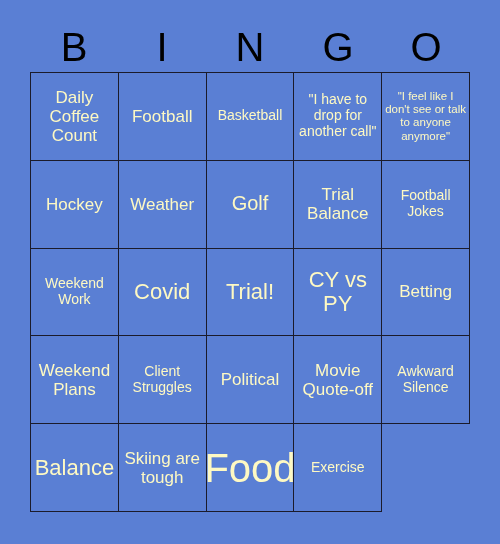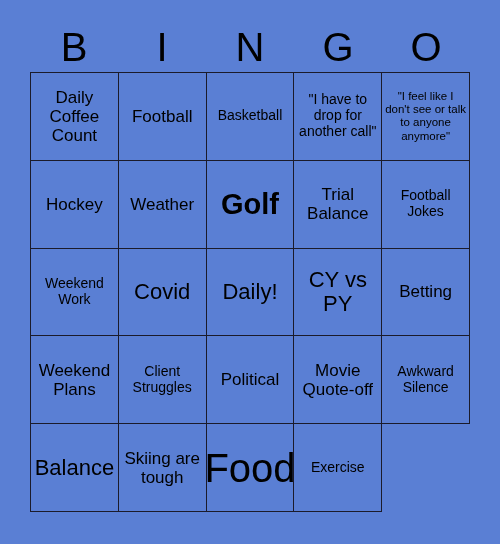--- a/index.html
+++ b/index.html
@@ -55,33 +55,33 @@
     box-sizing: border-box;
   }
   .cell {
     border-right: 1.4px solid #1b1b2b;
     border-bottom: 1.4px solid #1b1b2b;
     box-sizing: border-box;
     display: flex;
     align-items: center;
     justify-content: center;
     text-align: center;
-    color: #000000;
+    color: #fef9c3;
     padding: 2px 3px;
     line-height: 1.12;
     overflow: hidden;
     word-wrap: break-word;
     background: transparent;
   }
   
   .fs-xs  { font-size: 11.5px; line-height: 1.16; }
   .fs-sm  { font-size: 14px;  line-height: 1.14; }
   .fs-md  { font-size: 17px;  line-height: 1.12; }
   .fs-lg  { font-size: 22px;  line-height: 1.10; }
-  .fs-xl  { font-size: 29px;  line-height: 1.08; font-weight: bold; }
+  .fs-xl  { font-size: 20px;  line-height: 1.08; }
   .fs-xxl { font-size: 40px;  line-height: 1.05; }
 </style>
 </head>
 <body style="background: rgb(90, 127, 212);">
 
 <div id="card">
 
   <div id="header-row">
       <div class="header-letter">B</div>
       <div class="header-letter">I</div>
@@ -96,21 +96,21 @@
       <div class="cell fs-sm">Basketball</div>
       <div class="cell fs-sm">"I have to drop for another call"</div>
       <div class="cell fs-xs">"I feel like I don't see or talk to anyone anymore"</div>
       <div class="cell fs-md">Hockey</div>
       <div class="cell fs-md">Weather</div>
       <div class="cell fs-xl">Golf</div>
       <div class="cell fs-md">Trial Balance</div>
       <div class="cell fs-sm">Football Jokes</div>
       <div class="cell fs-sm">Weekend Work</div>
       <div class="cell fs-lg">Covid</div>
-      <div class="cell fs-lg">Daily!</div>
+      <div class="cell fs-lg">Trial!</div>
       <div class="cell fs-lg">CY vs PY</div>
       <div class="cell fs-md">Betting</div>
       <div class="cell fs-md">Weekend Plans</div>
       <div class="cell fs-sm">Client Struggles</div>
       <div class="cell fs-md">Political</div>
       <div class="cell fs-md">Movie Quote-off</div>
       <div class="cell fs-sm">Awkward Silence</div>
       <div class="cell fs-lg">Balance</div>
       <div class="cell fs-md">Skiing are tough</div>
       <div class="cell fs-xxl">Food</div>

